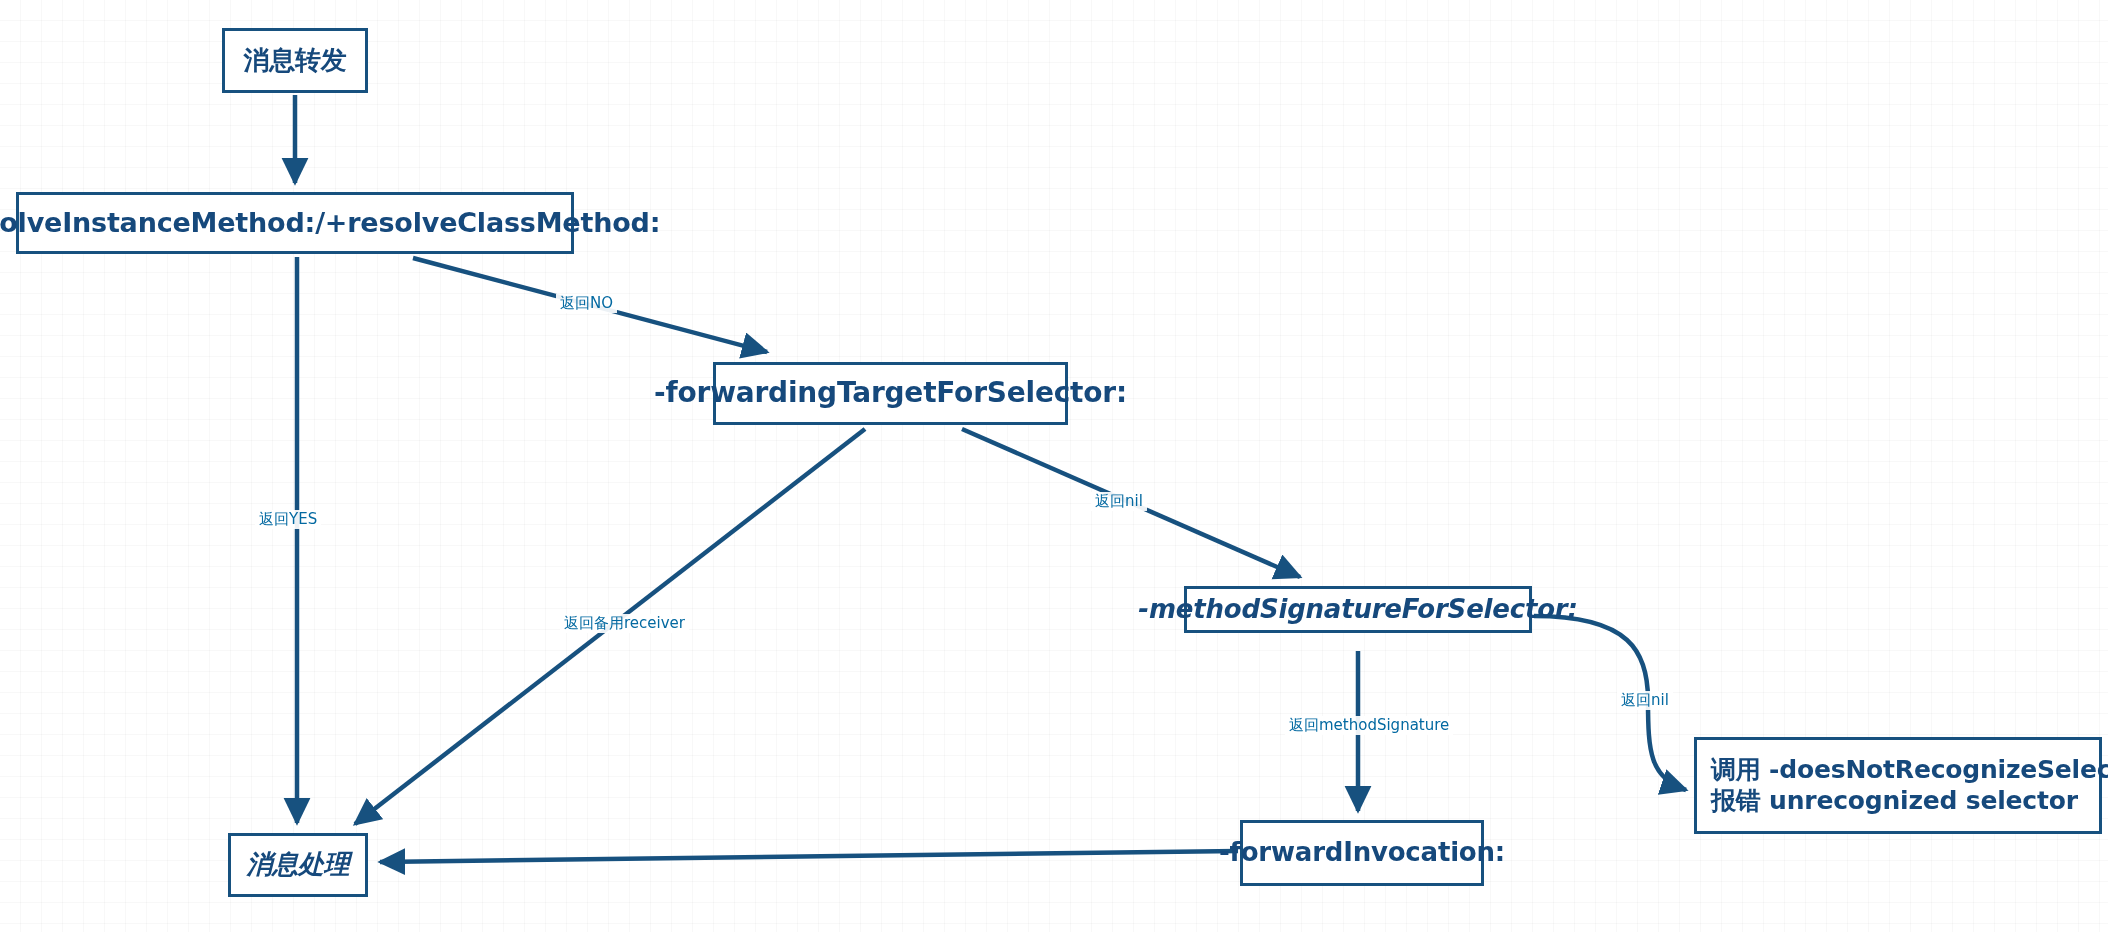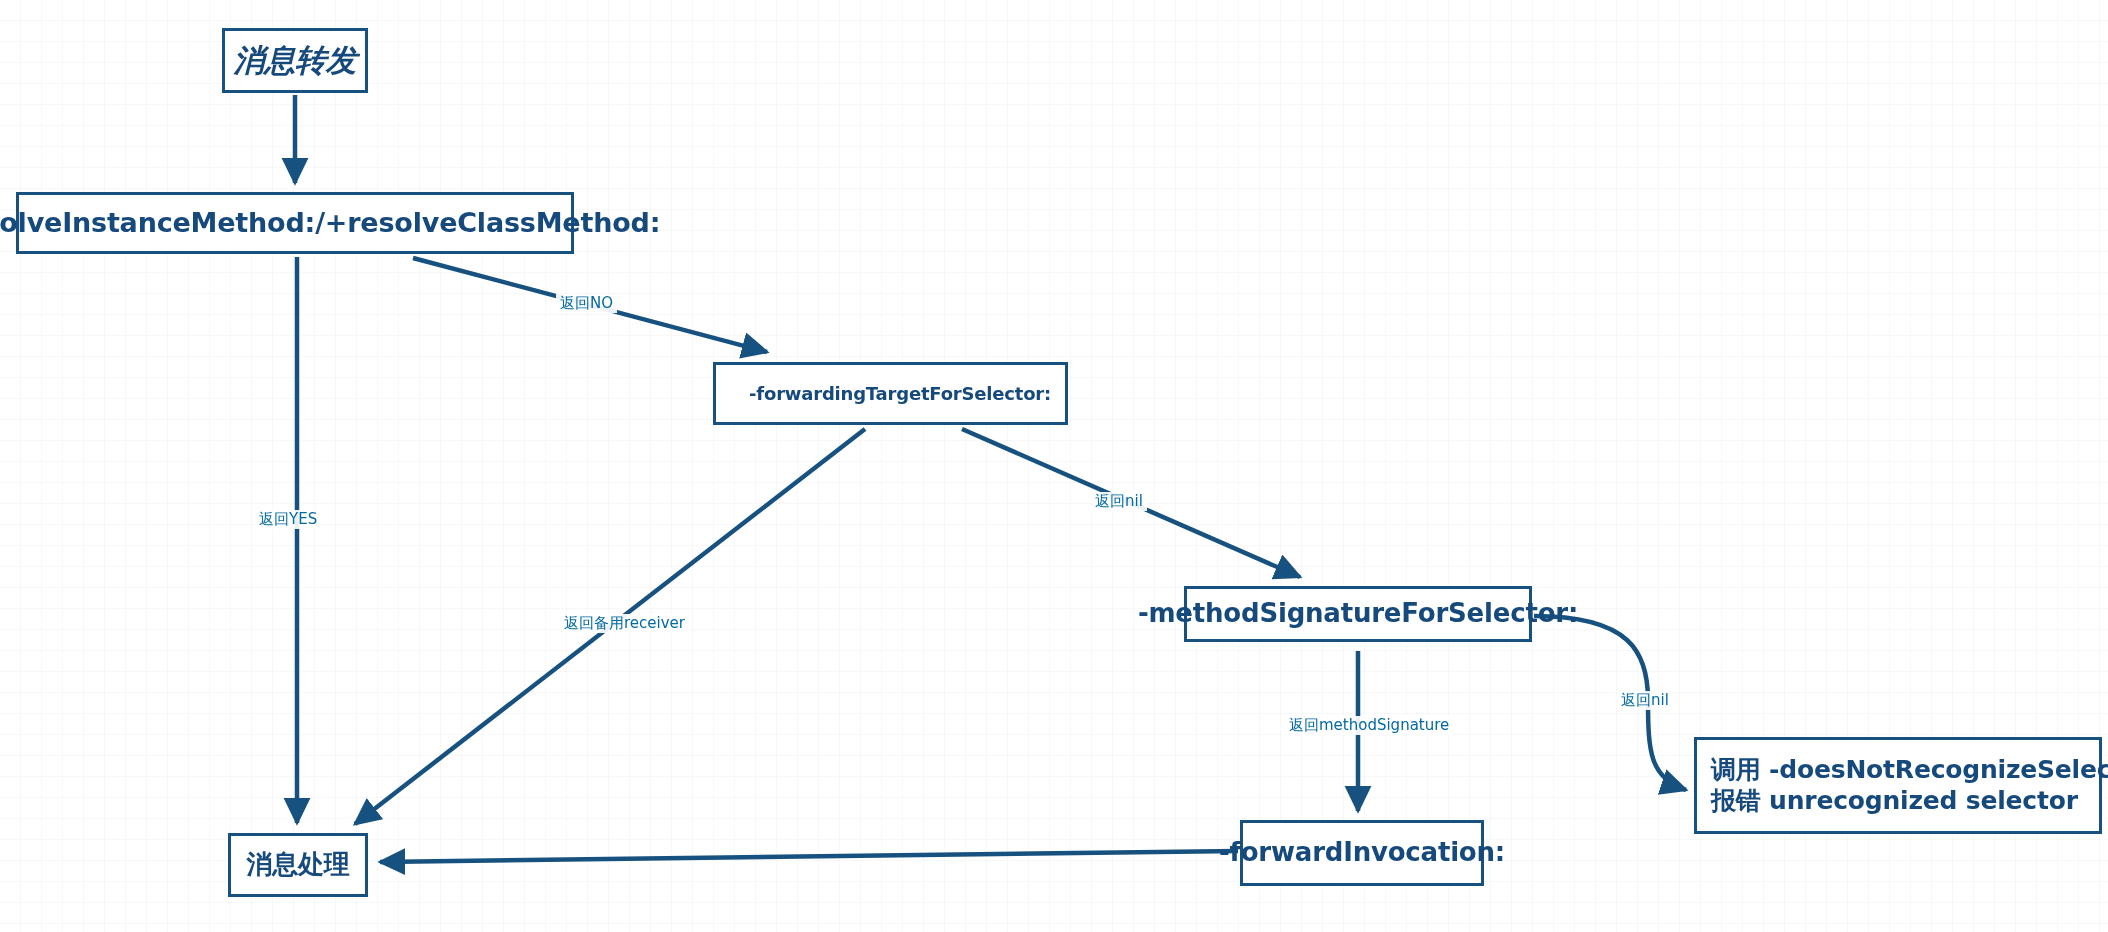--- a/index.html
+++ b/index.html
@@ -64,27 +64,27 @@
     font-size: 15px;
     font-weight: 400;
     white-space: nowrap;
     background: rgba(255,255,255,0.92);
     padding: 1px 4px;
     line-height: 1.15;
     z-index: 6;
   }
 
   
-  #node-msg-forward   { left: 222px;  top: 28px;  width: 146px; height: 65px;  font-size: 31px; font-style: italic; }
+  #node-msg-forward   { left: 222px;  top: 28px;  width: 146px; height: 65px;  font-size: 26px; }
   #node-resolve       { left: 16px;   top: 192px; width: 558px; height: 62px;  font-size: 27px; }
-  #node-fwd-target    { left: 713px;  top: 362px; width: 355px; height: 63px;  font-size: 18px; justify-content: flex-end; }
-  #node-methodsig     { left: 1184px; top: 586px; width: 348px; height: 56px;  font-size: 26px; }
+  #node-fwd-target    { left: 713px;  top: 362px; width: 355px; height: 63px;  font-size: 28px; }
+  #node-methodsig     { left: 1184px; top: 586px; width: 348px; height: 47px;  font-size: 26px; font-style: italic; }
   #node-fwd-invoc     { left: 1240px; top: 820px; width: 244px; height: 66px;  font-size: 26px; }
   #node-doesnot       { left: 1694px; top: 737px; width: 408px; height: 97px;  font-size: 25px; }
-  #node-msg-handle    { left: 228px;  top: 833px; width: 140px; height: 64px;  font-size: 26px; }
+  #node-msg-handle    { left: 228px;  top: 833px; width: 140px; height: 64px;  font-size: 26px; font-style: italic; }
 </style>
 </head>
 <body>
 
 <div id="canvas">
 
   <svg id="edges" viewBox="0 0 2108 932" xmlns="http://www.w3.org/2000/svg">
     <defs>
       <marker id="arrow" markerWidth="7" markerHeight="7" refX="5.6" refY="3" orient="auto" markerUnits="strokeWidth">
         <path d="M0,0 L6.2,3 L0,6 Z" fill="#17517f"></path>

